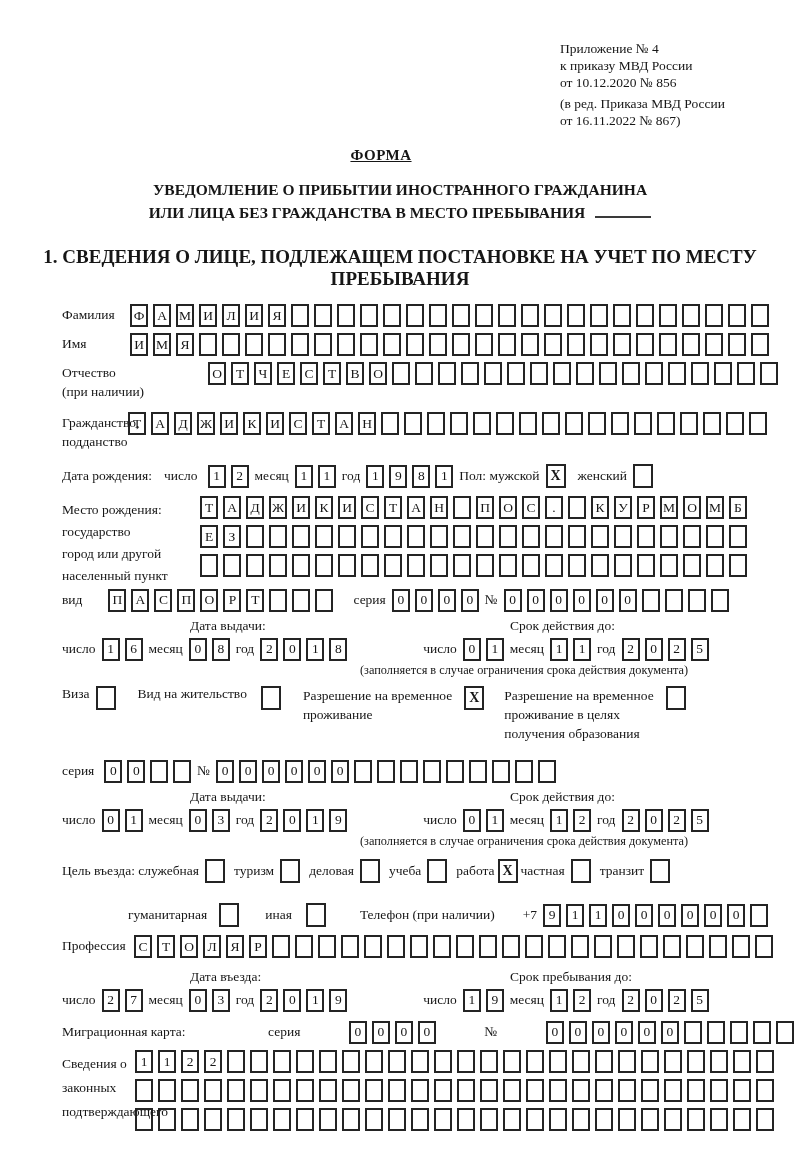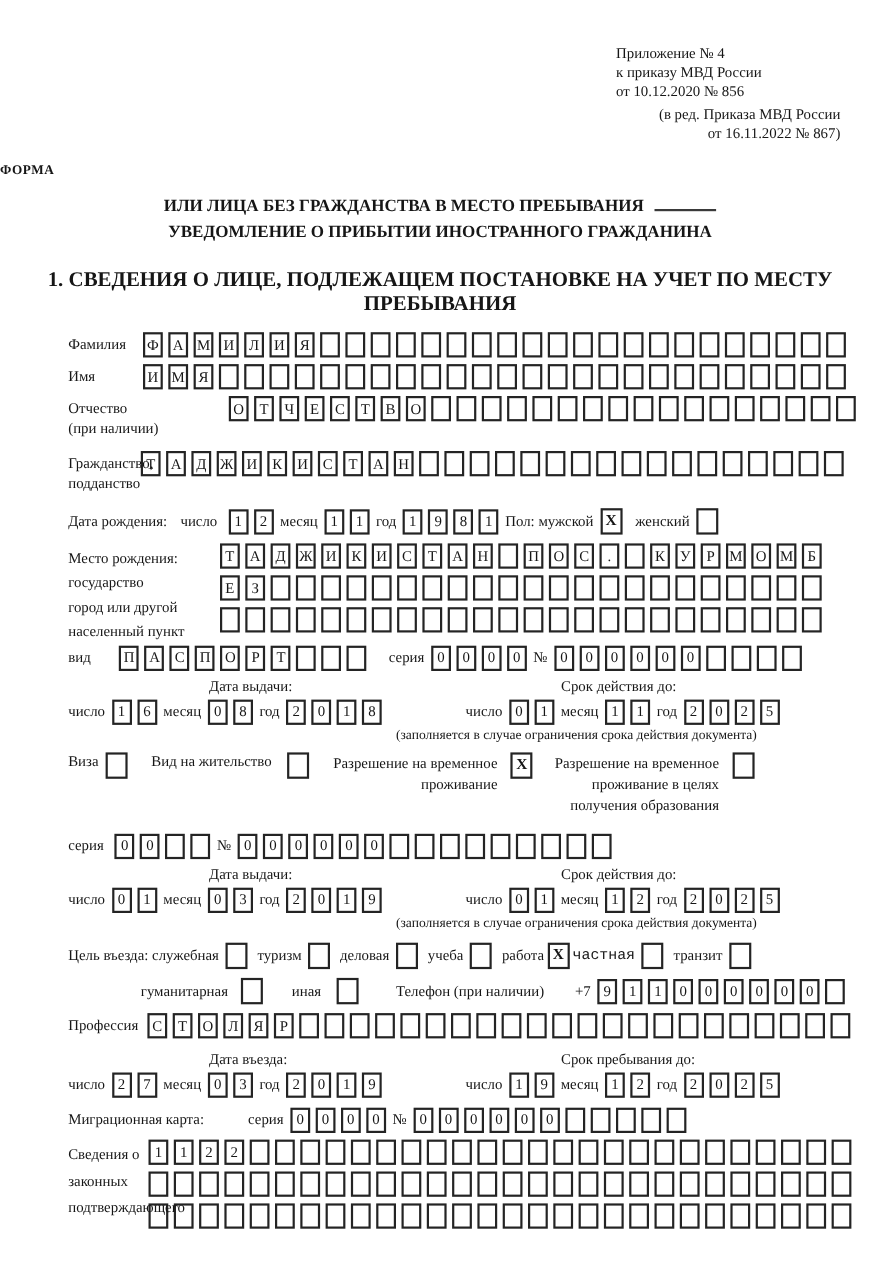--- a/index.html
+++ b/index.html
@@ -3,22 +3,22 @@
 <meta charset="utf-8">
 <style>
   * { margin:0; padding:0; box-sizing:border-box; }
   html,body { width:800px; background:#ffffff; }
   body {
     height:1163px; overflow:hidden; position:relative;
     font-family:"Liberation Serif", "DejaVu Serif", serif;
     color:#161616; font-size:13.5px;
   }
   .hdr-note { margin:40px 36px 0 560px; line-height:17px; }
-  .hdr-note2 { margin:4px 36px 0 560px; line-height:17px;text-align:right; }
-  .forma { margin:18px 38px 0 0; text-align:left; font-weight:bold; font-size:12px; letter-spacing:.5px; }
+  .hdr-note2 { margin:4px 36px 0 560px; line-height:17px; }
+  .forma { margin:18px 38px 0 0; text-align:center; font-weight:bold; font-size:15px; letter-spacing:.5px;text-decoration:underline; }
   .title { margin-top:14px; text-align:center; font-weight:bold; font-size:15.5px; line-height:23px; }
   .blank-line { display:inline-block; width:56px; border-bottom:2.5px solid #3a3a3a; height:6px; margin-left:10px; }
   .sec1 { margin-top:22px; text-align:center; font-weight:bold; font-size:19px; }
 
   .form { margin-top:14px; }
   .frow { position:relative; margin-left:62px; margin-top:5px; min-height:24px; }
   .lbl { position:absolute; left:0; top:3px; white-space:nowrap; }
   .lbl2 { line-height:19px; top:1px; }
   .cells { display:flex; gap:5px; }
   .ml68 { margin-left:68px; } .ml66 { margin-left:66px; } .ml146 { margin-left:146px; }
@@ -38,21 +38,21 @@
   .mini-cells { display:flex; gap:5px; margin:0 6px; }
   .stack-rows > .cells { margin-top:6px; }
   .stack-rows > .cells:first-child { margin-top:0; }
   .doc-hdr { margin-top:8px; text-align:center; font-weight:bold; font-size:13.8px; }
   .dates-hdr { position:relative; margin-left:62px; margin-top:6px; height:17px; }
   .dates-hdr .h1 { position:absolute; left:128px;text-align:center; }
   .dates-hdr .h2 { position:absolute; left:448px; }
   .note-r { margin-left:360px; margin-top:2px; font-size:12.3px; }
   .plain { margin-left:62px; margin-top:8px; line-height:21px; }
   .permit-row { display:flex; align-items:flex-start; margin-left:62px; margin-top:8px; }
-  .permit-row .ctr { text-align:right; line-height:19px; }
+  .permit-row .ctr { text-align:left; line-height:19px; }
   .purpose-row { display:flex; align-items:center; margin-left:62px; margin-top:10px; flex-wrap:nowrap; }
   .purpose-row .w { margin-left:9px; white-space:nowrap; }
   .purpose-row .w:first-child { margin-left:0; }
   .reps-wrap { position:relative; margin-left:62px; margin-top:6px; }
   .reps-lbl { position:absolute; left:0; top:2px; line-height:24px; }
   .gap70 { width:70px; flex:none; }
 </style>
 </head>
 <body>
 
@@ -61,22 +61,22 @@
   <div>к приказу МВД России</div>
   <div>от 10.12.2020 № 856</div>
 </div>
 <div class="hdr-note2">
   <div>(в ред. Приказа МВД России</div>
   <div>от 16.11.2022 № 867)</div>
 </div>
 <div class="forma">ФОРМА</div>
 
 <div class="title">
+  <div>УВЕДОМЛЕНИЕ О ПРИБЫТИИ ИНОСТРАННОГО ГРАЖДАНИНА</div>
   <div><span>ИЛИ ЛИЦА БЕЗ ГРАЖДАНСТВА В МЕСТО ПРЕБЫВАНИЯ</span><span class="blank-line"></span></div>
-  <div>УВЕДОМЛЕНИЕ О ПРИБЫТИИ ИНОСТРАННОГО ГРАЖДАНИНА</div>
 </div>
 
 <div class="sec1">1. СВЕДЕНИЯ О ЛИЦЕ, ПОДЛЕЖАЩЕМ ПОСТАНОВКЕ НА УЧЕТ ПО МЕСТУ ПРЕБЫВАНИЯ</div>
 
 <div class="form">
 
   <div class="frow">
     <span class="lbl">Фамилия</span>
     <div class="cells ml68">
         <span class="cell">Ф</span>
@@ -496,27 +496,27 @@
     <span class="w">Цель въезда: служебная</span>
     <span class="chk"></span>
     <span class="w">туризм</span>
     <span class="chk"></span>
     <span class="w">деловая</span>
     <span class="chk"></span>
     <span class="w">учеба</span>
     <span class="chk"></span>
     <span class="w">работа</span>
     <span class="chk" style="margin-left:3px;">X</span>
-    <span class="w" style="margin-left:3px;font-family:Liberation Mono, monospace;">частная</span>
+    <span class="w" style="margin-left:3px;">частная</span>
     <span class="chk"></span>
     <span class="w">транзит</span>
     <span class="chk"></span>
   </div>
 
-  <div class="purpose-row" style="margin-top:8px; margin-left:128px;">
+  <div class="purpose-row" style="margin-top:20px; margin-left:128px;">
     <span class="w">гуманитарная</span>
     <span class="chk" style="margin-left:12px;"></span>
     <span class="w" style="margin-left:26px;text-align:right;">иная</span>
     <span class="chk" style="margin-left:14px;"></span>
     <span class="w" style="margin-left:34px;">Телефон (при наличии)</span>
     <span class="w" style="margin-left:28px;">+7</span>
     <div class="mini-cells">
         <span class="cell">9</span>
         <span class="cell">1</span>
         <span class="cell">1</span>
@@ -599,21 +599,21 @@
       </div>
     <span class="w">год</span>
     <div class="mini-cells">
         <span class="cell">2</span>
         <span class="cell">0</span>
         <span class="cell">2</span>
         <span class="cell">5</span>
       </div>
   </div>
 
-  <div class="frow inline-row" style="margin-top:8px;">
+  <div class="frow inline-row" style="margin-top:8px;justify-content:space-between;">
     <span class="w">Миграционная карта:</span>
     <span class="w" style="margin-left:40px;">серия</span>
     <div class="mini-cells">
         <span class="cell">0</span>
         <span class="cell">0</span>
         <span class="cell">0</span>
         <span class="cell">0</span>
       </div>
     <span class="w">№</span>
     <div class="mini-cells">

